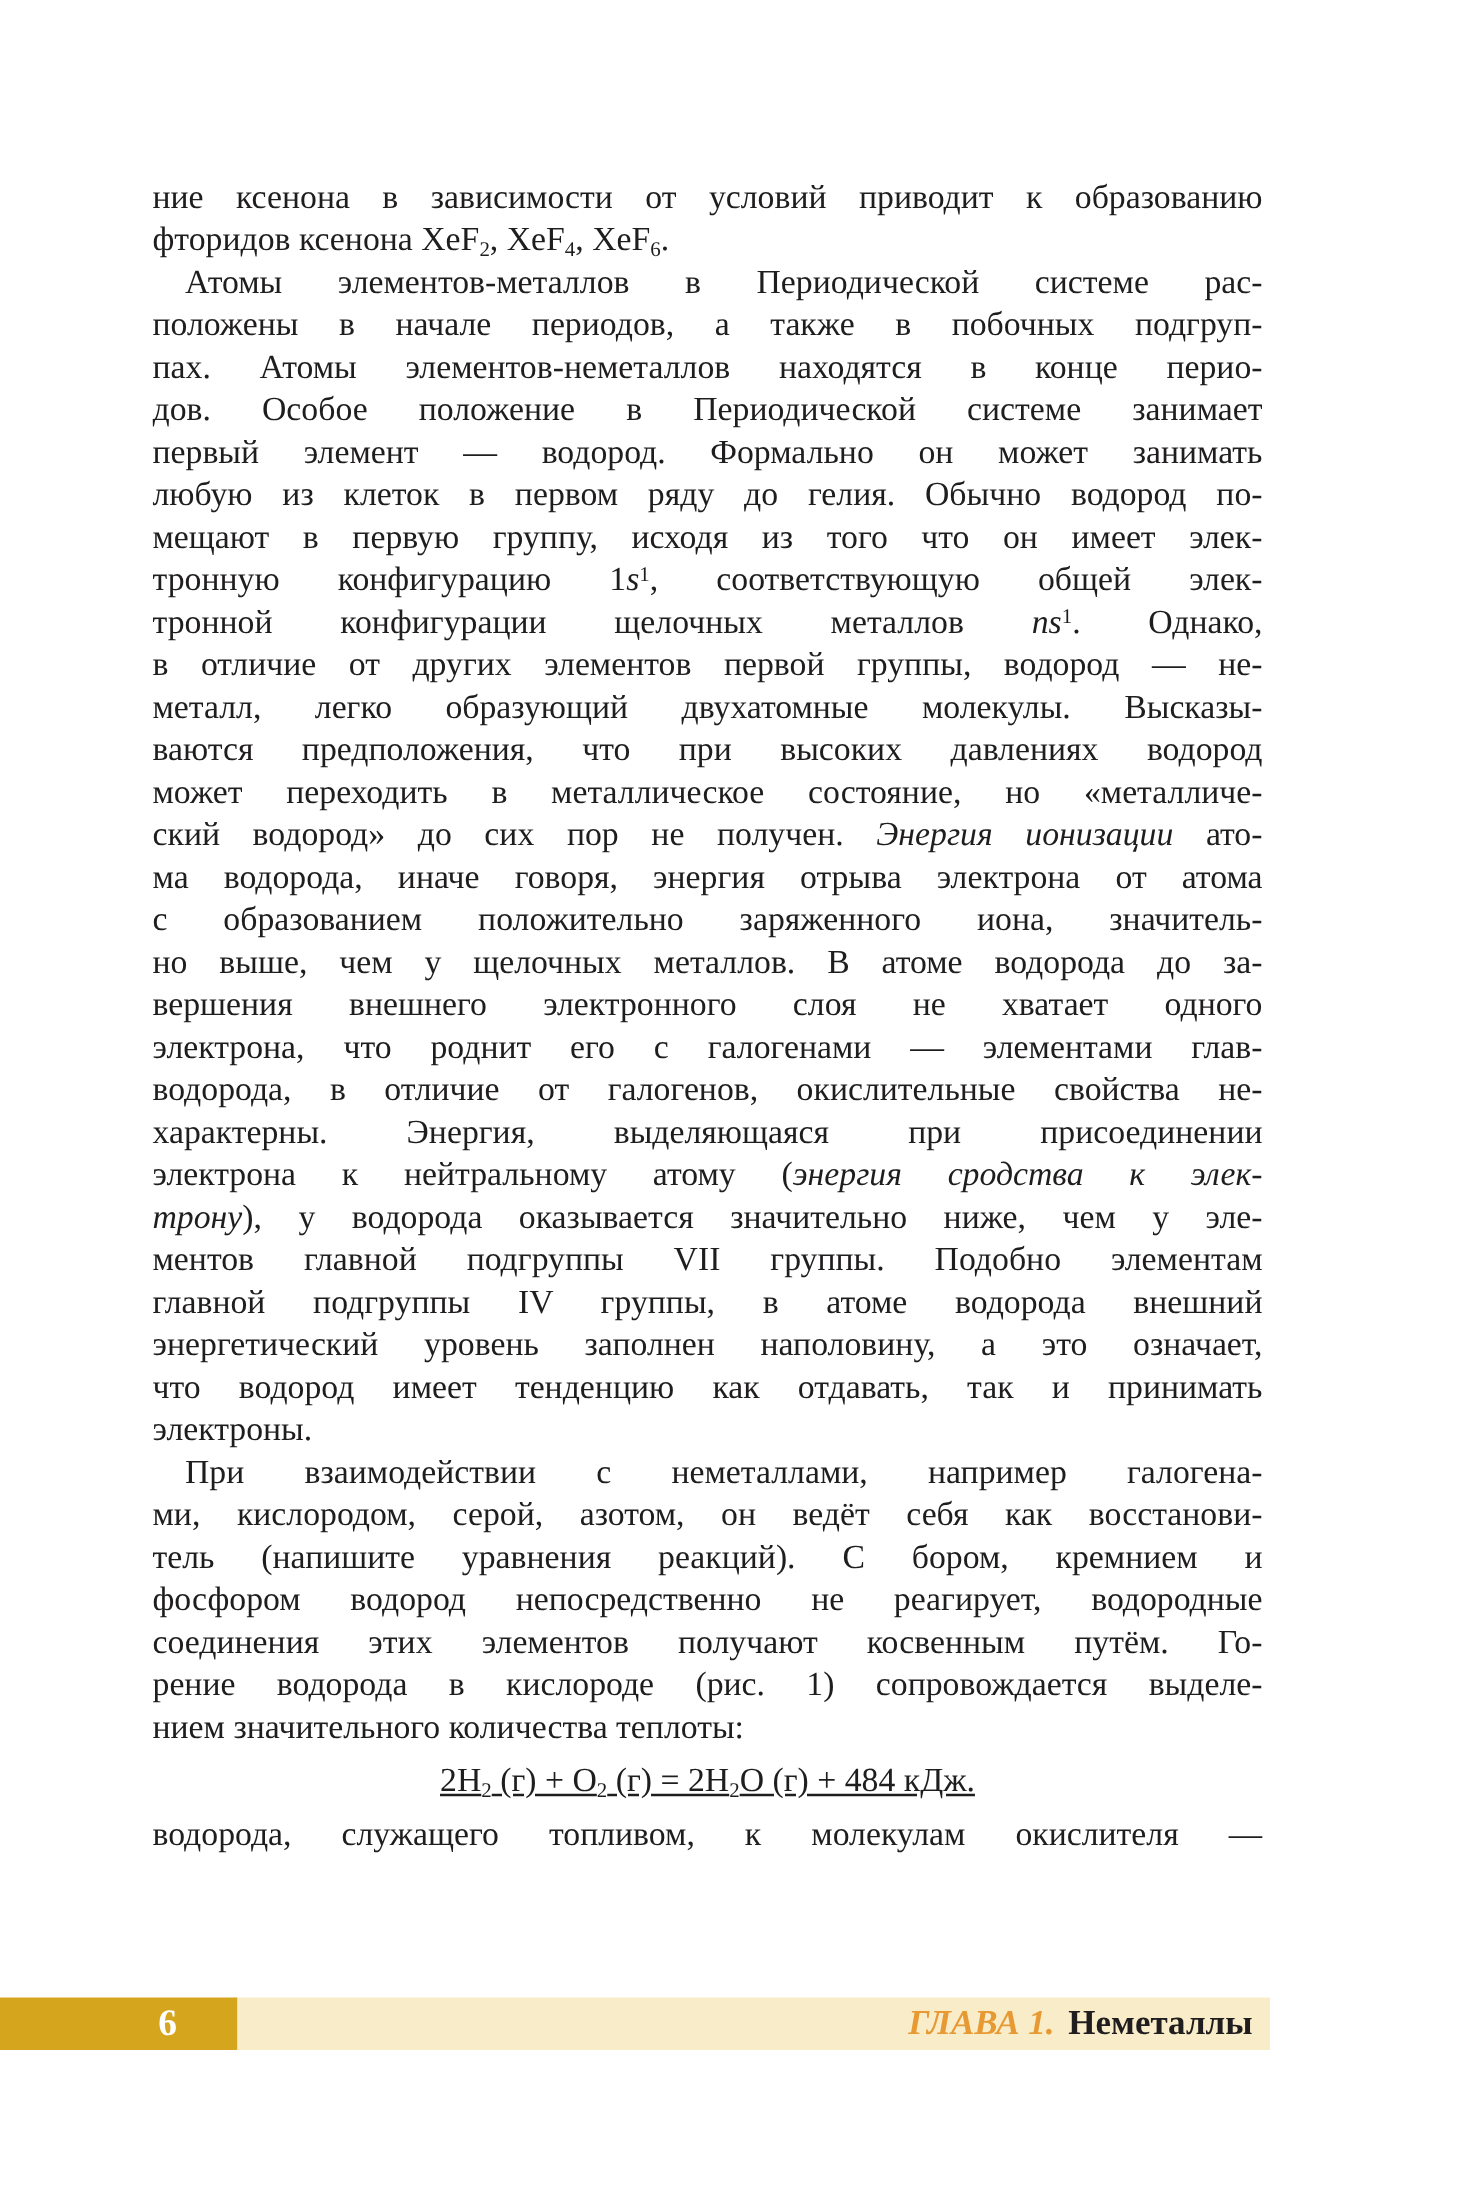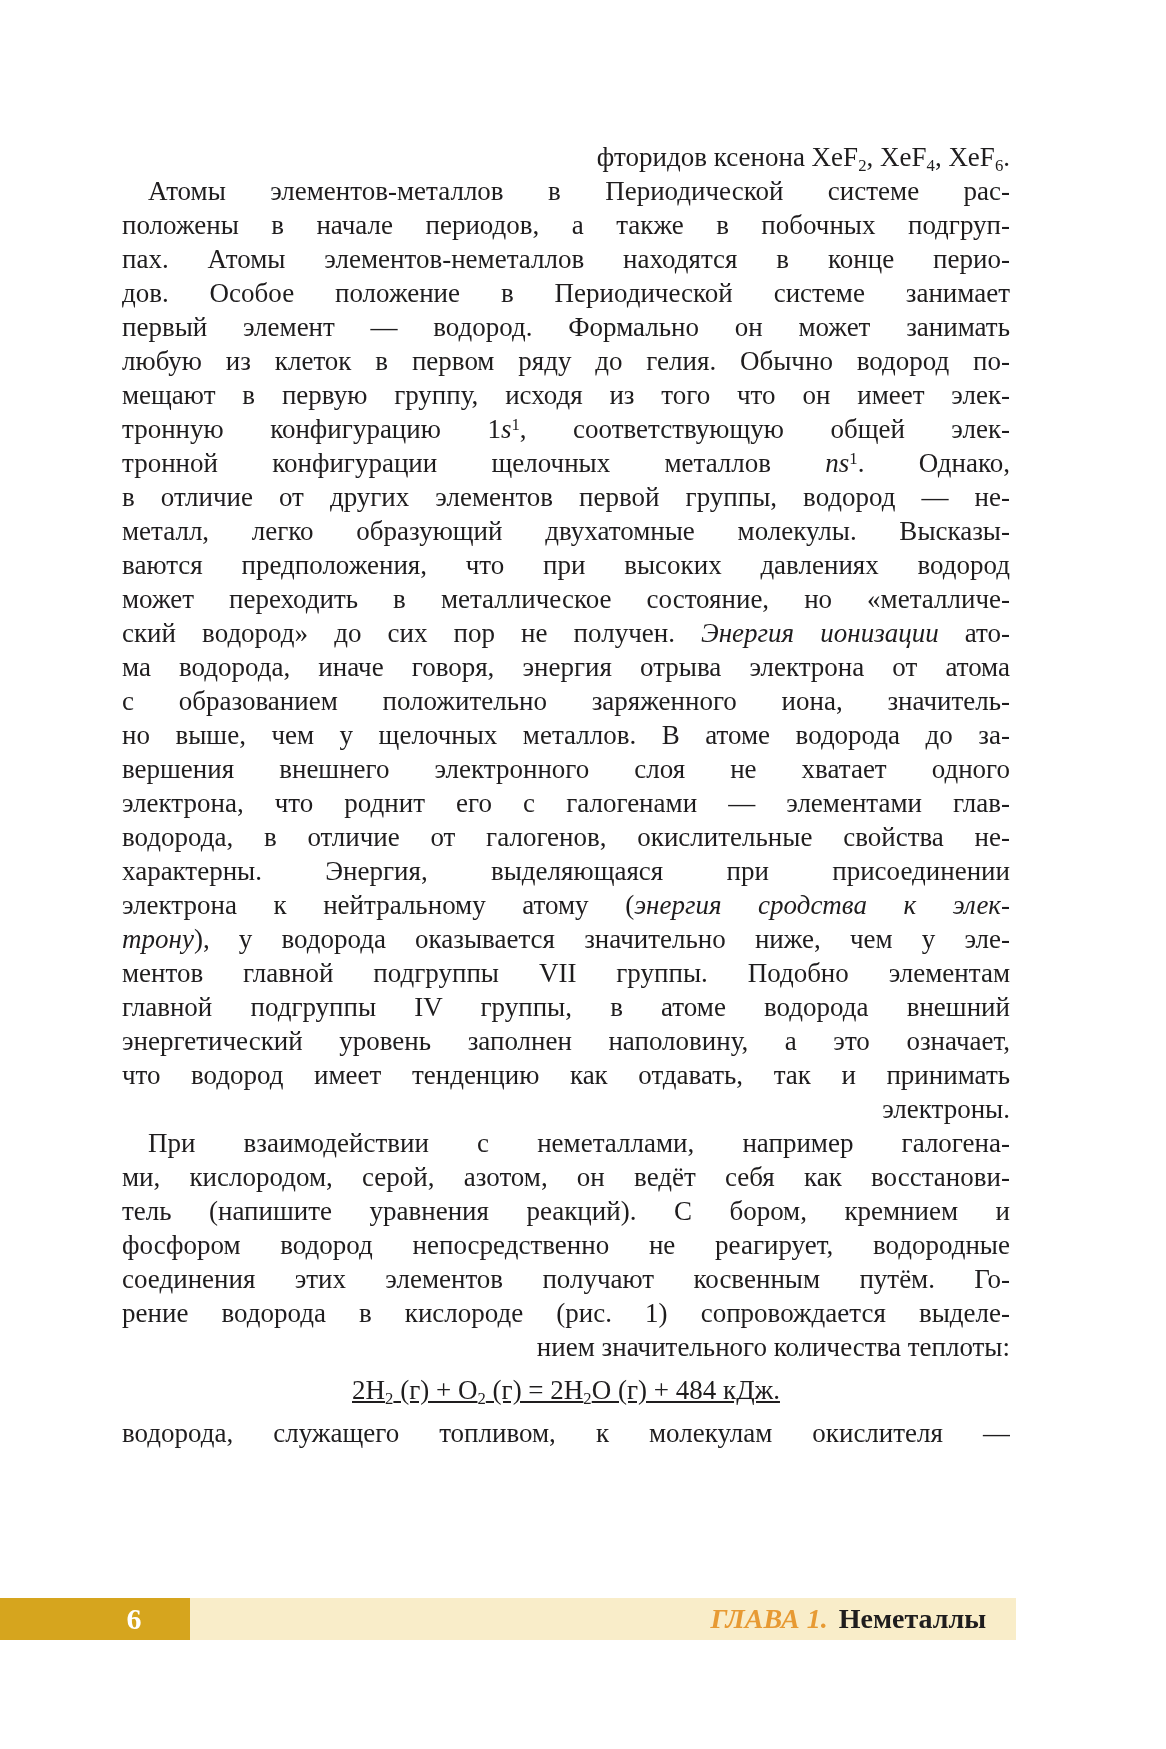--- a/index.html
+++ b/index.html
@@ -21,21 +21,21 @@
     position:absolute;
     left:122px;
     top:140px;
     width:888px;
     font-size:27px;
   }
   .line{
     height:34px;
     line-height:34px;
     overflow:hidden;
-    text-align:right;
+    text-align:left;
     white-space:normal;
   }
   .line.j{
     text-align:justify;
     text-align-last:justify;
   }
   .line.indent{
     text-indent:26px;
   }
   sub{font-size:62%;vertical-align:-0.28em;line-height:0;}
@@ -69,40 +69,41 @@
     color:#ffffff;
     font-weight:bold;
     font-size:30px;
   }
   .chapter-band{
     position:absolute;
     left:190px;top:0;
     width:826px;height:42px;
     background:var(--cream);
     text-align:right;
-    padding-right:30px;
+    padding-right:14px;
     line-height:42px;
   }
   .chapter-label{
     color:var(--orange);
     font-weight:bold;
     font-style:italic;
     font-size:28px;
     margin-right:11px;
   }
   .chapter-title{
     color:var(--ink);
     font-weight:bold;
     font-size:28px;
   }
 </style>
 </head>
 <body>
 
 <main class="text-block" id="text-block">
+    <div class="line j"><span>ние ксенона в зависимости от условий приводит к образованию</span></div>
     <div class="line"><span>фторидов ксенона XeF</span><sub>2</sub><span>, XeF</span><sub>4</sub><span>, XeF</span><sub>6</sub><span>.</span></div>
     <div class="line j indent"><span>Атомы элементов-металлов в Периодической системе рас-</span></div>
     <div class="line j"><span>положены в начале периодов, а также в побочных подгруп-</span></div>
     <div class="line j"><span>пах. Атомы элементов-неметаллов находятся в конце перио-</span></div>
     <div class="line j"><span>дов. Особое положение в Периодической системе занимает</span></div>
     <div class="line j"><span>первый элемент — водород. Формально он может занимать</span></div>
     <div class="line j"><span>любую из клеток в первом ряду до гелия. Обычно водород по-</span></div>
     <div class="line j"><span>мещают в первую группу, исходя из того что он имеет элек-</span></div>
     <div class="line j"><span>тронную конфигурацию 1</span><i>s</i><sup>1</sup><span>, соответствующую общей элек-</span></div>
     <div class="line j"><span>тронной конфигурации щелочных металлов </span><i>ns</i><sup>1</sup><span>. Однако,</span></div>

